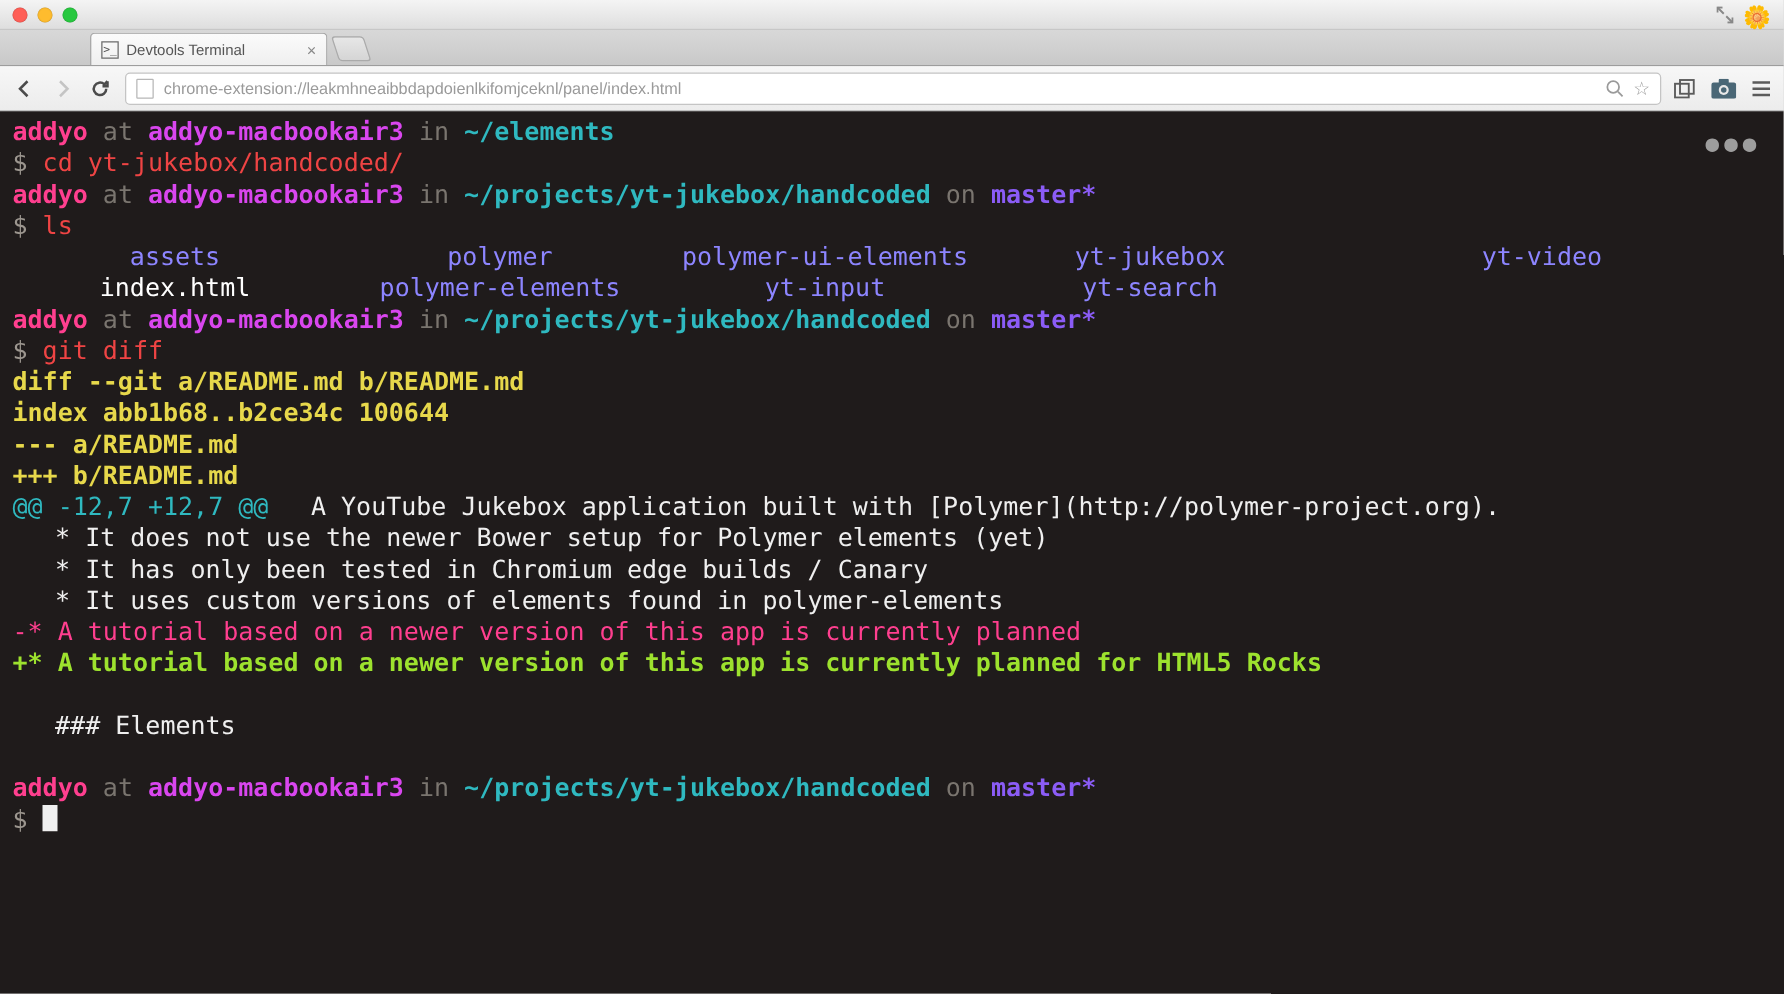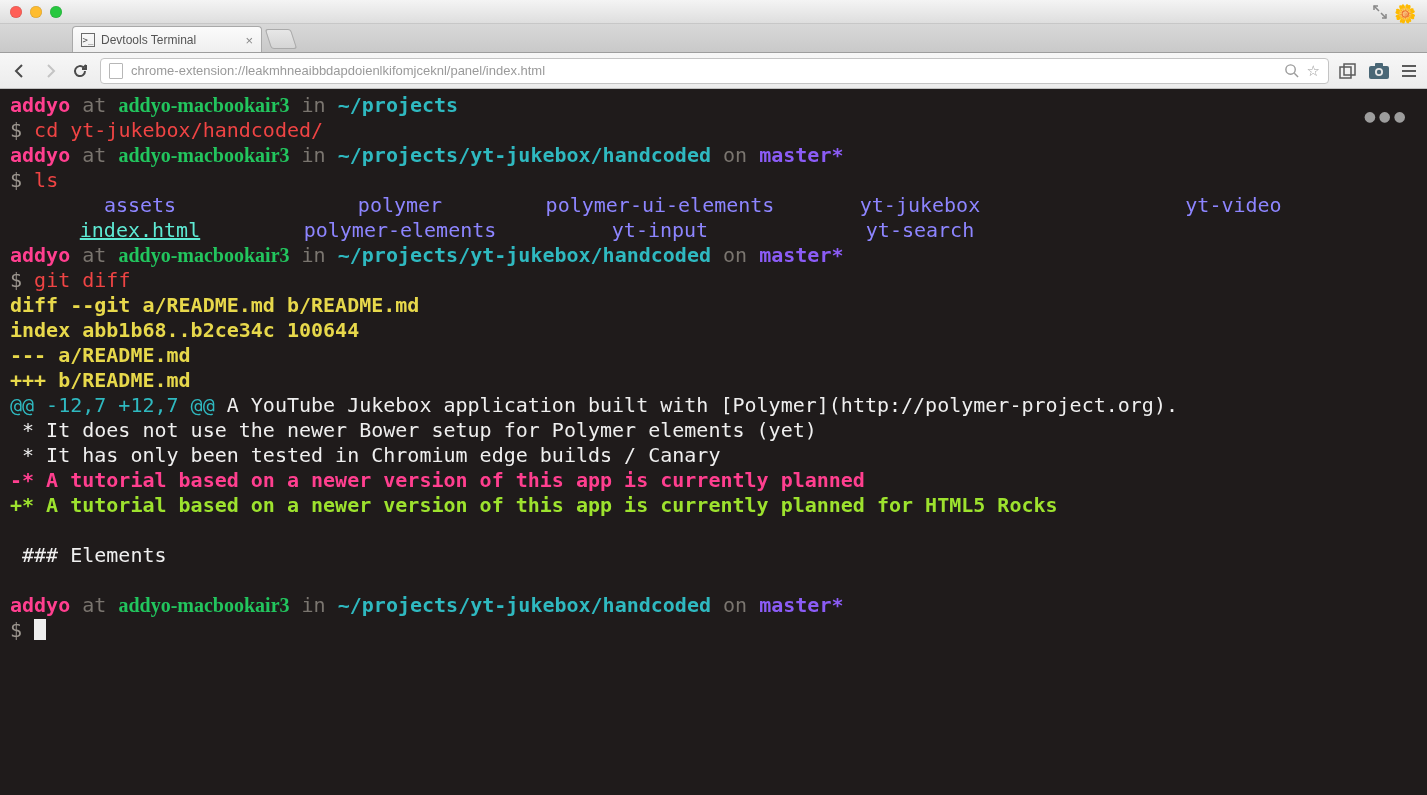--- a/index.html
+++ b/index.html
@@ -30,31 +30,31 @@
   .toolbar-right{ display:flex; align-items:center; gap:12px; color:#6d6d6d; font-size:17px; }
 
   
   .term-wrap { position:absolute; left:0; right:0; top:89px; bottom:0; background:#1f1b1b; color:#e8e8e8; font-family:Menlo,Consolas,"DejaVu Sans Mono",monospace; font-size:20px; line-height:25px; padding:4px 10px 10px 10px; overflow:hidden; }
   .ellipsis { position:absolute; right:18px; top:14px; color:#9d9d9d; letter-spacing:4px; font-size:18px; }
 
   .row { white-space:pre; }
   
   .c-user{ color:#ff3f8f; font-weight:bold; }
   .c-dim { color:#7a756f; }
-  .c-host{ color:#22c55e; font-weight:bold;font-family:Liberation Serif, serif; }
+  .c-host{ color:#d946ef; font-weight:bold; }
   .c-path{ color:#2fb9c0; font-weight:bold; }
   .c-branch{ color:#8b5cf6; font-weight:bold; }
   .c-prompt{ color:#9c968f; }
   .c-cmd { color:#ef4444;margin-top:32px; }
   .c-dir { color:#8d85ff; }
-  .c-file{ color:#5eead4;text-decoration:underline; }
+  .c-file{ color:#ffffff; }
   .c-diffhdr{ color:#e7d84b; font-weight:bold; }
   .c-hunk{ color:#2fb9c0; font-weight:normal; }
-  .c-ctx { color:#efefef; }
-  .c-del { color:#ff3f8f; font-weight:bold; }
+  .c-ctx { color:#efefef;padding-left:22px; }
+  .c-del { color:#ff3f8f; font-weight:normal; }
   .c-add { color:#9de22e; font-weight:bold; }
   .cursor{ display:inline-block; width:12px; height:21px; background:#efefef; vertical-align:-3px; }
 
   
   .ls-grid{ display:grid; grid-template-columns: 260px 260px 260px 260px auto; text-align: center; }
   .ls-grid span{ white-space:pre; }
 
   svg{ display:block }
 </style>
 </head>
@@ -134,21 +134,21 @@
       <svg width="16" height="14" viewBox="0 0 16 14" stroke="#5b5b5b" stroke-width="2">
           <path d="M1 2h14M1 7h14M1 12h14"></path>
         </svg>
     </span>
   </div>
 </div>
 
 <div class="term-wrap">
   <div class="ellipsis">●●●</div>
 
-  <div class="row"><span class="c-user">addyo</span> <span class="c-dim">at</span> <span class="c-host">addyo-macbookair3</span> <span class="c-dim">in</span> <span class="c-path">~/projects</span></div>
+  <div class="row"><span class="c-user">addyo</span> <span class="c-dim">at</span> <span class="c-host">addyo-macbookair3</span> <span class="c-dim">in</span> <span class="c-path">~/elements</span></div>
   <div class="row"><span class="c-prompt">$ </span><span class="c-cmd">cd yt-jukebox/handcoded/</span></div>
 
   <div class="row"><span class="c-user">addyo</span> <span class="c-dim">at</span> <span class="c-host">addyo-macbookair3</span> <span class="c-dim">in</span> <span class="c-path">~/projects/yt-jukebox/handcoded</span> <span class="c-dim">on</span> <span class="c-branch">master*</span></div>
   <div class="row"><span class="c-prompt">$ </span><span class="c-cmd">ls</span></div>
 
   <div class="ls-grid">
     <span class="c-dir">assets</span>
     <span class="c-dir">polymer</span>
     <span class="c-dir">polymer-ui-elements</span>
     <span class="c-dir">yt-jukebox</span>
@@ -163,20 +163,21 @@
   <div class="row"><span class="c-user">addyo</span> <span class="c-dim">at</span> <span class="c-host">addyo-macbookair3</span> <span class="c-dim">in</span> <span class="c-path">~/projects/yt-jukebox/handcoded</span> <span class="c-dim">on</span> <span class="c-branch">master*</span></div>
   <div class="row"><span class="c-prompt">$ </span><span class="c-cmd">git diff</span></div>
 
   <div class="row c-diffhdr">diff --git a/README.md b/README.md</div>
   <div class="row c-diffhdr">index abb1b68..b2ce34c 100644</div>
   <div class="row c-diffhdr">--- a/README.md</div>
   <div class="row c-diffhdr">+++ b/README.md</div>
   <div class="row"><span class="c-hunk">@@ -12,7 +12,7 @@</span><span class="c-ctx"> A YouTube Jukebox application built with [Polymer](http://polymer-project.org).</span></div>
   <div class="row c-ctx"> * It does not use the newer Bower setup for Polymer elements (yet)</div>
   <div class="row c-ctx"> * It has only been tested in Chromium edge builds / Canary</div>
+  <div class="row c-ctx"> * It uses custom versions of elements found in polymer-elements</div>
   <div class="row c-del">-* A tutorial based on a newer version of this app is currently planned</div>
   <div class="row c-add">+* A tutorial based on a newer version of this app is currently planned for HTML5 Rocks</div>
   <div class="row c-ctx"> </div>
   <div class="row c-ctx"> ### Elements</div>
 
   <div class="row">&nbsp;</div>
 
   <div class="row"><span class="c-user">addyo</span> <span class="c-dim">at</span> <span class="c-host">addyo-macbookair3</span> <span class="c-dim">in</span> <span class="c-path">~/projects/yt-jukebox/handcoded</span> <span class="c-dim">on</span> <span class="c-branch">master*</span></div>
   <div class="row"><span class="c-prompt">$ </span><span class="cursor"></span></div>
 </div>

